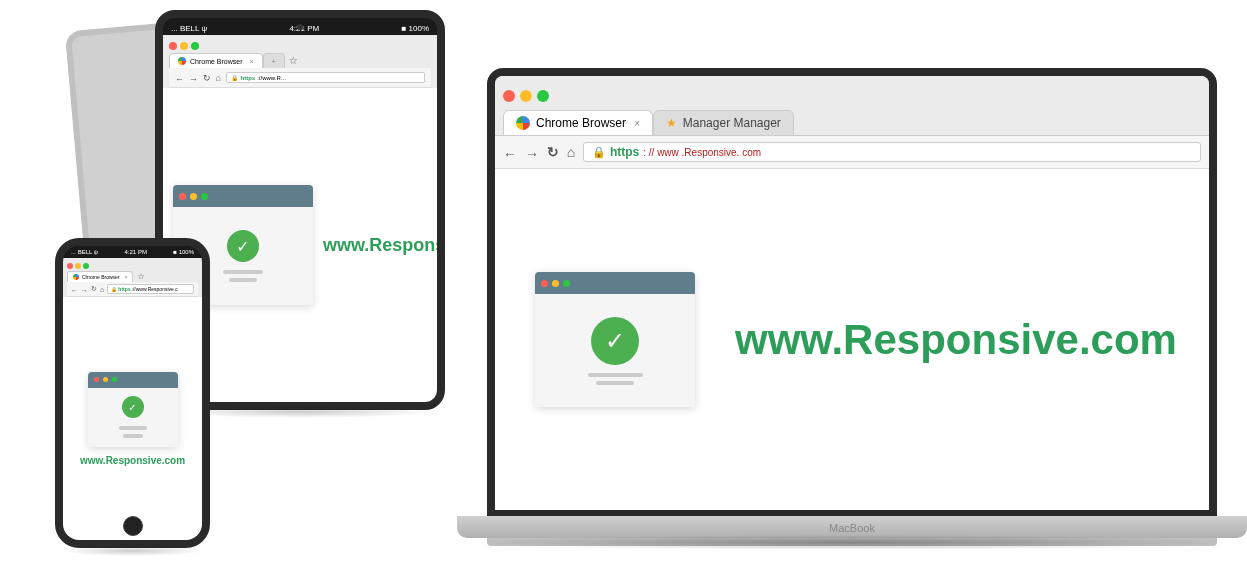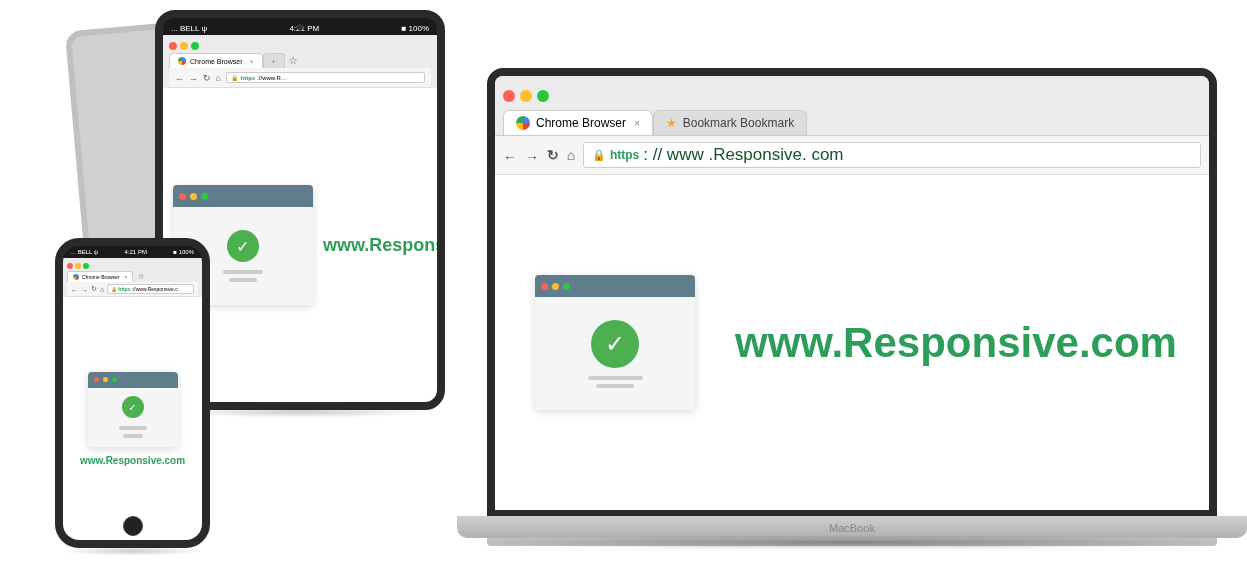--- a/index.html
+++ b/index.html
@@ -189,22 +189,22 @@
       align-items: center;
       gap: 4px;
     }
 
     .ssl-icon {
       color: #2d9e5a;
       font-size: 11px;
     }
 
     .url-text {
-      color: #14532d;
-      font-size: 17px;
+      color: #b91c1c;
+      font-size: 10px;
     }
 
     .url-green {
       color: #2d9e5a;
       font-weight: bold;
     }
 
     
     .browser-content {
       flex: 1;
@@ -753,21 +753,21 @@
             </div>
           </div>
           <div class="browser-tabs">
             <div class="browser-tab">
               <div class="browser-tab-icon"></div>
               <span>Chrome Browser</span>
               <span class="browser-tab-close">×</span>
             </div>
             <div class="bookmark-tab">
               <span class="bookmark-star">★</span>
-              <span>Bookmark Bookmark</span>
+              <span>Manager Manager</span>
             </div>
           </div>
         </div>
 
         <div class="browser-toolbar">
           <span class="nav-btn">←</span>
           <span class="nav-btn">→</span>
           <span class="nav-btn">↻</span>
           <span class="nav-btn">⌂</span>
           <div class="address-bar">

